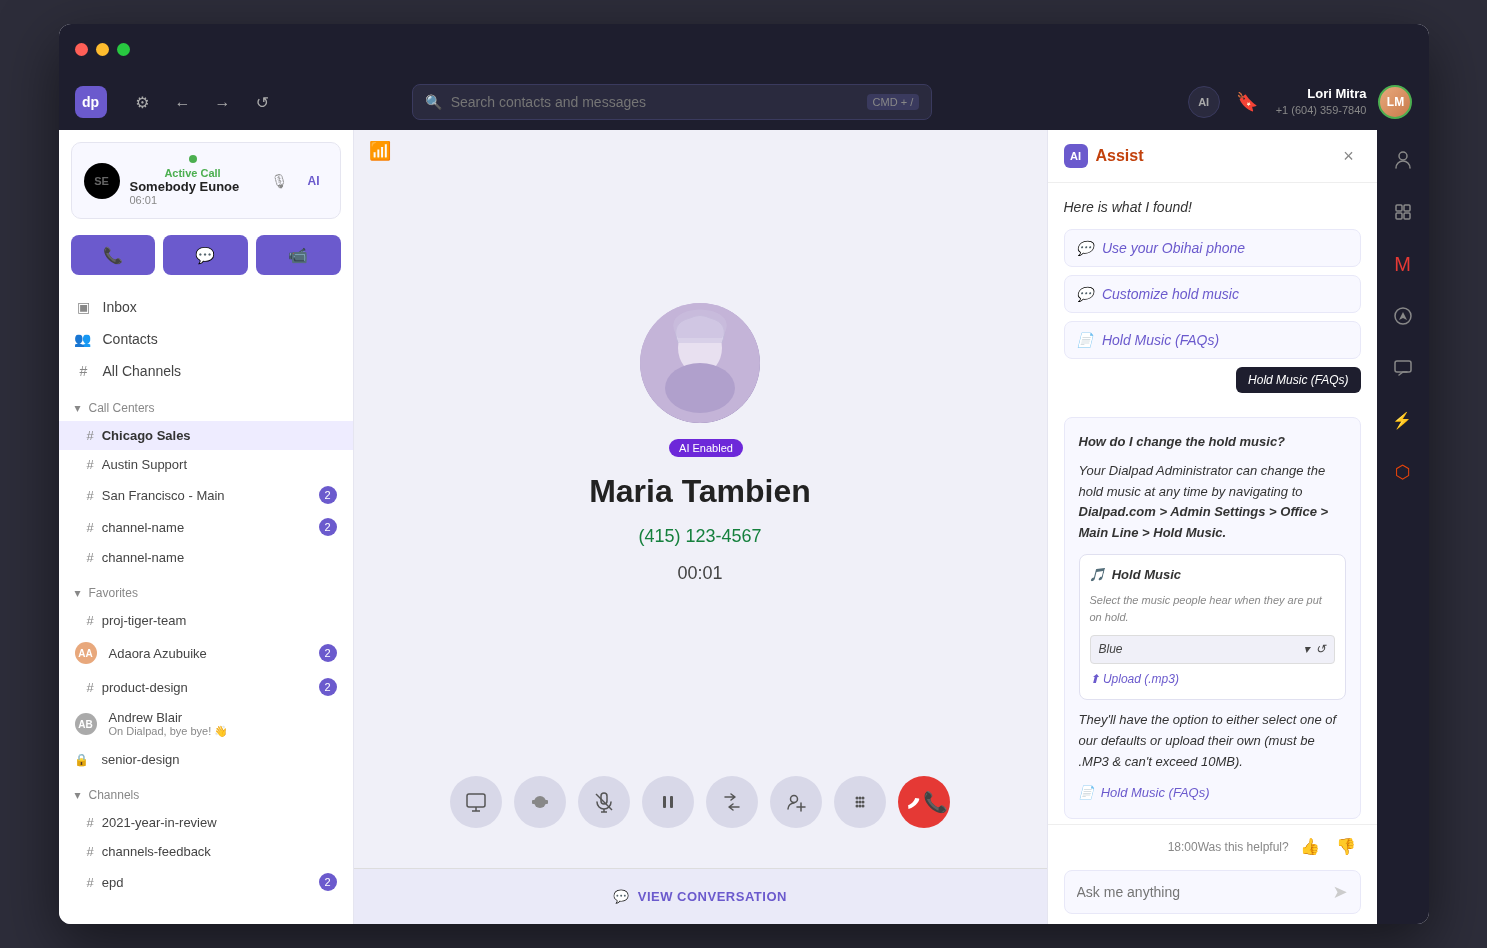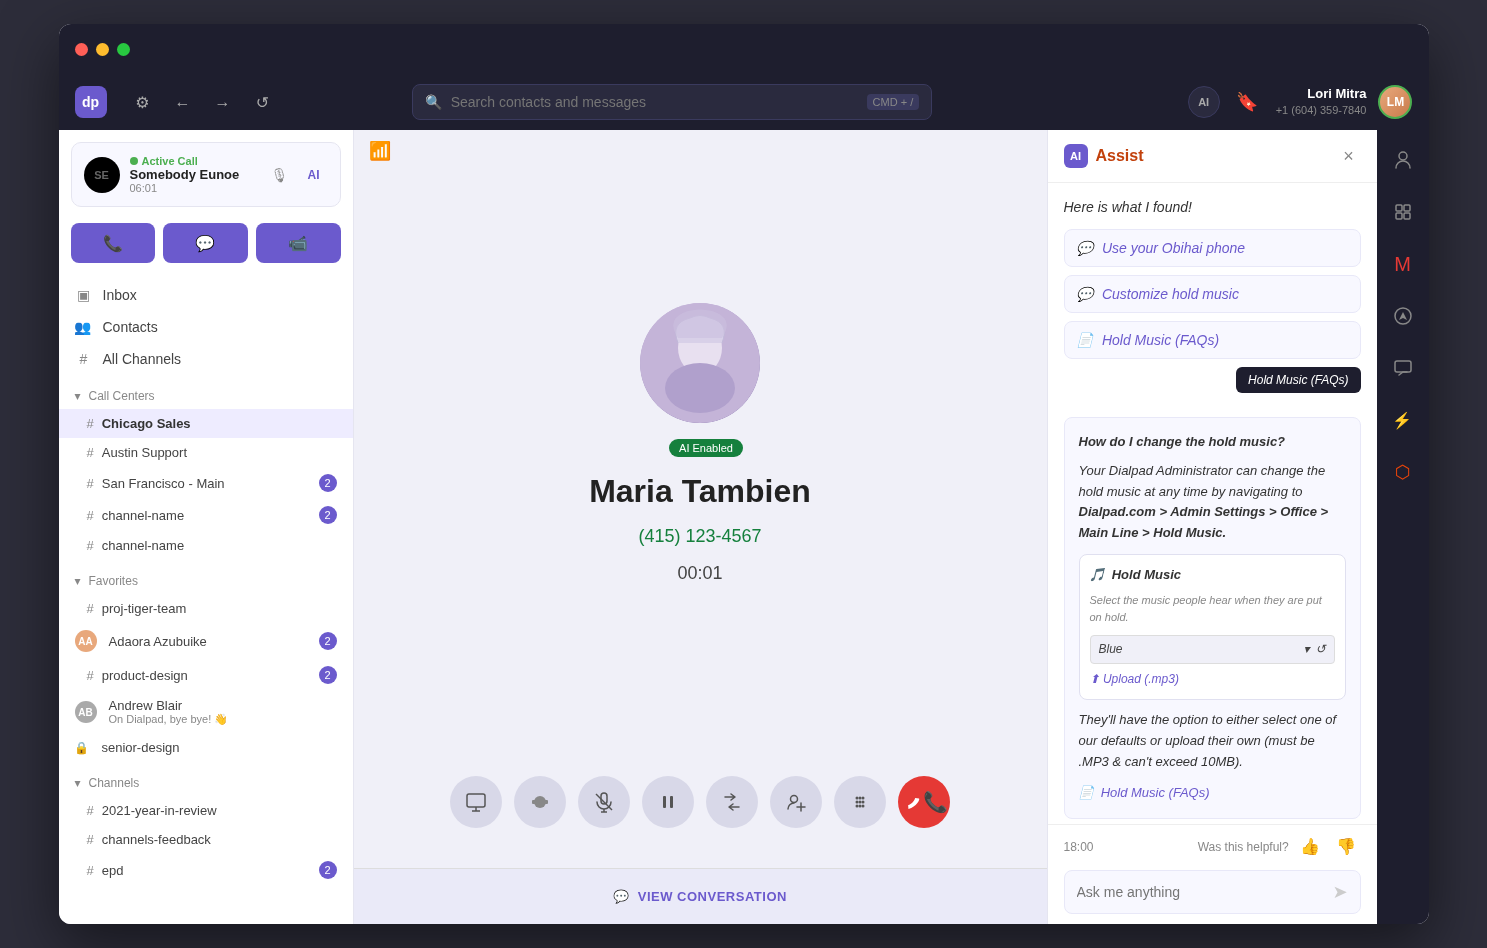--- a/index.html
+++ b/index.html
@@ -142,21 +142,21 @@
       gap: 10px;
     }
     .call-avatar-se {
       width: 36px; height: 36px;
       background: #000000;
       border-radius: 50%;
       display: flex; align-items: center; justify-content: center;
       font-size: 11px; color: #666; font-weight: 600;
     }
     .call-status { flex: 1; }
-    .call-status-dot { display: flex; align-items: center; gap: 4px; }
+    .call-status-dot { display: flex; align-items: center; gap: 4px; flex-direction: column; }
     .green-dot { width: 8px; height: 8px; border-radius: 50%; background: #4caf50; }
     .call-status-label { font-size: 11px; color: #4caf50; font-weight: 600; }
     .call-name { font-size: 13px; font-weight: 600; color: #222; }
     .call-timer { font-size: 11px; color: #888; }
     .call-actions { display: flex; gap: 6px; }
     .call-action-btn {
       width: 28px; height: 28px;
       border: none; background: transparent; cursor: pointer;
       color: #888; font-size: 14px;
       display: flex; align-items: center; justify-content: center;
@@ -273,21 +273,21 @@
     }
     .contact-photo-inner {
       width: 100%;
       height: 100%;
       background: linear-gradient(160deg, #d4c8e8 0%, #b8a8d0 40%, #8a7aac 100%);
       border-radius: 50%;
       display: flex; align-items: center; justify-content: center;
       position: relative;
     }
     .ai-enabled-badge {
-      background: #15803d;
+      background: #6d28d9;
       color: white;
       font-size: 11px;
       padding: 3px 10px;
       border-radius: 12px;
       font-weight: 500;
       margin-left: 12px;
     }
     .contact-name {
       font-size: 32px;
       font-weight: 700;
@@ -449,21 +449,21 @@
       cursor: pointer;
       margin-top: 4px;
     }
     .assist-footer {
       border-top: 1px solid #eee;
       padding: 10px 16px;
     }
     .assist-feedback {
       display: flex;
       align-items: center;
-      justify-content: space-between;
+      justify-content: flex-end;
       margin-bottom: 12px;
       font-size: 12px;
       color: #888;
     }
     .feedback-time { color: #888; }
     .feedback-helpful { display: flex; align-items: center; gap: 8px; }
     .thumb-btn {
       border: none; background: transparent; cursor: pointer;
       color: #888; font-size: 16px; padding: 2px 4px;
     }

